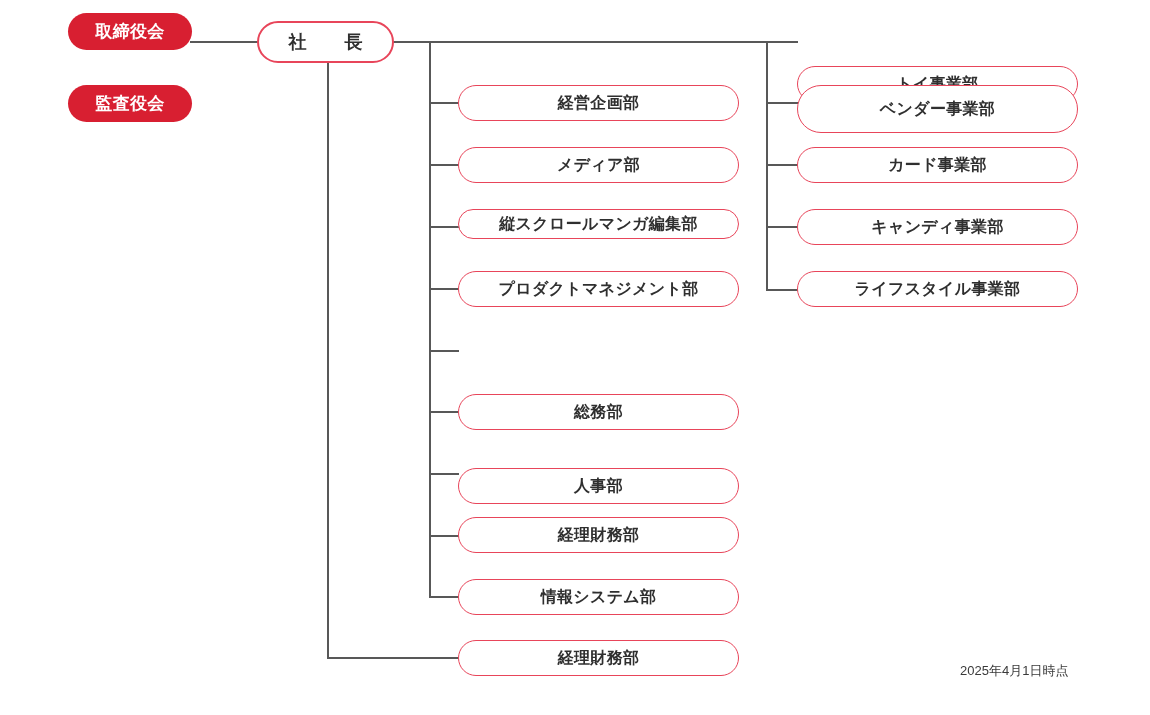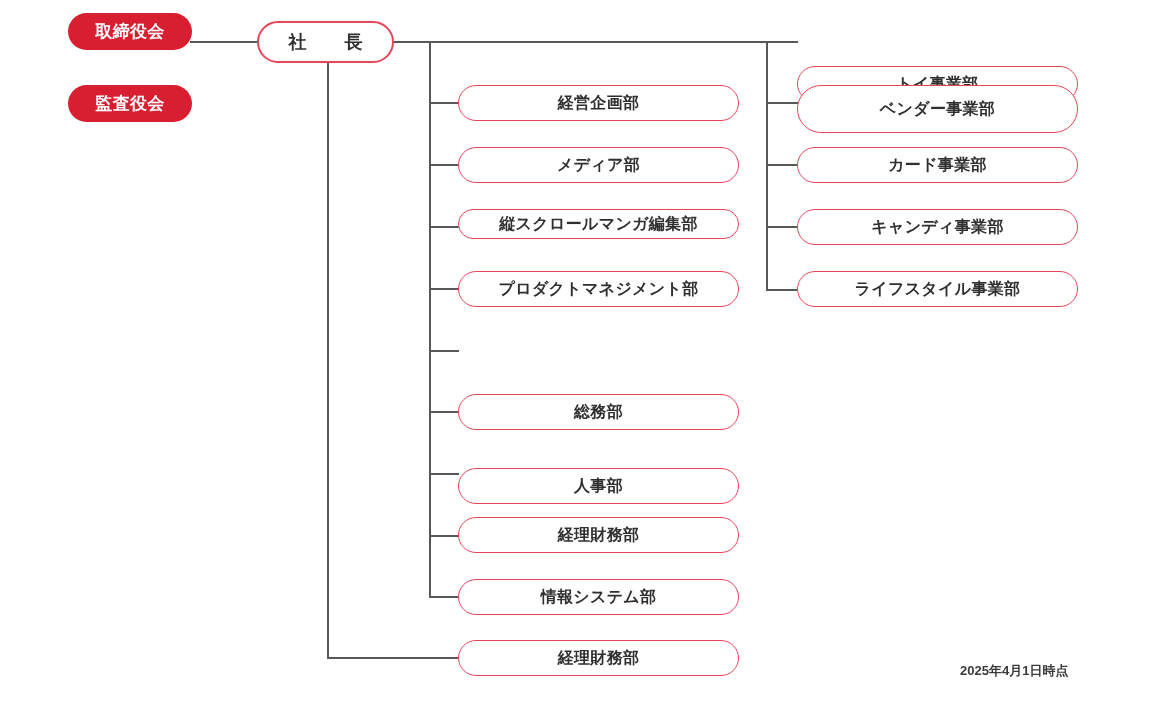--- a/index.html
+++ b/index.html
@@ -64,21 +64,21 @@
     border: 2.2px solid #E8455A;
     font-size: 18px;
     letter-spacing: 0.55em;
     text-indent: 0.55em;
   }
 
   
   .footnote {
     position: absolute;
     font-size: 13px;
-    font-weight: bold;
+    font-weight: normal;
     color: #3a3a3a;
     white-space: nowrap;
   }
 </style>
 </head>
 <body>
 
 <div id="chart-root">
 
   <div class="line h" style="left:190px; top:41px; width:70px;"></div>

